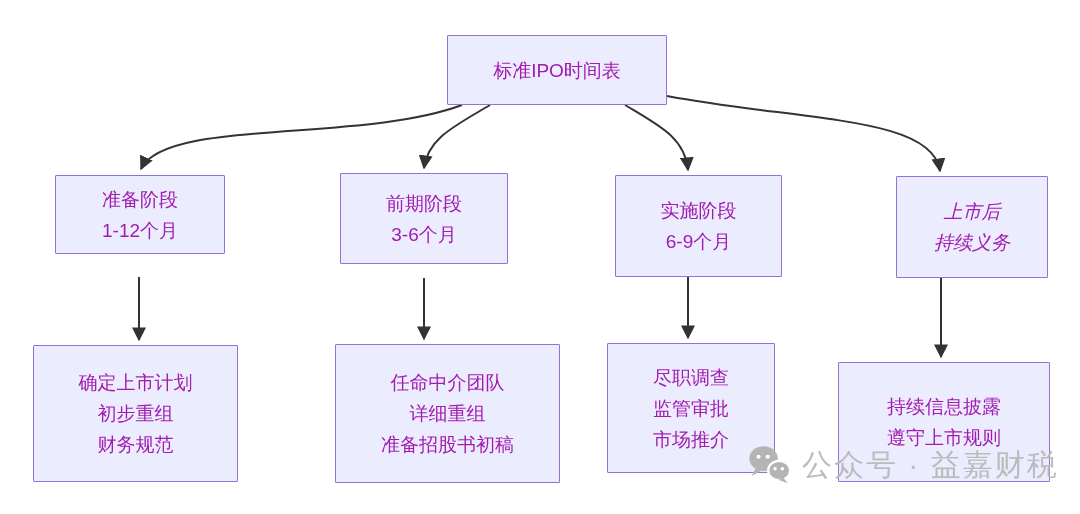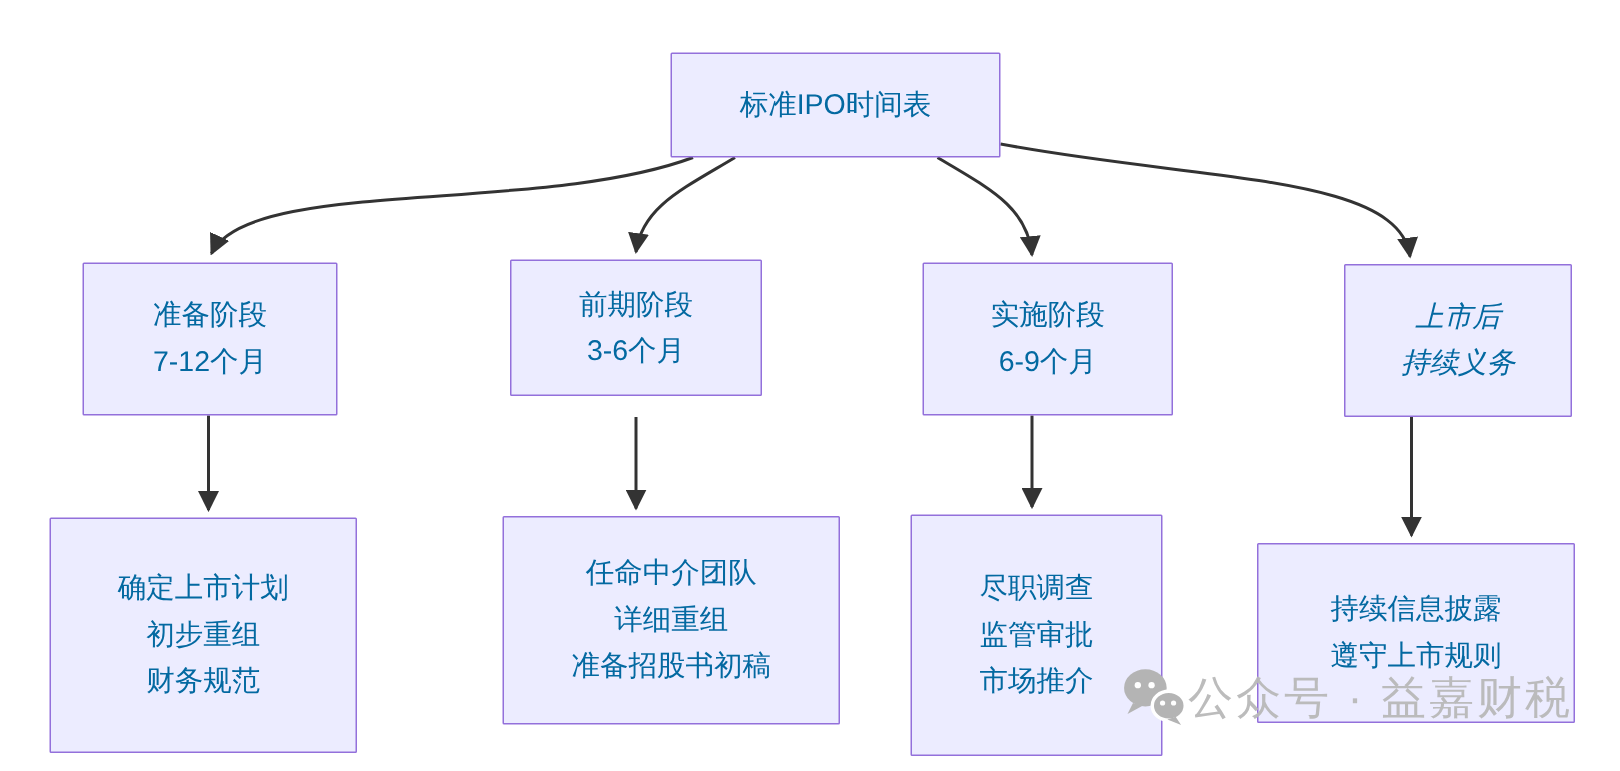--- a/index.html
+++ b/index.html
@@ -14,45 +14,46 @@
   .edges {
     position: absolute;
     left: 0; top: 0;
     width: 1080px; height: 514px;
   }
   .node {
     position: absolute;
     background: #ECECFF;
     border: 1.6px solid #9370DB;
     border-radius: 1px;
-    color: #0369a1;
+    color: #a21caf;
     display: flex;
     flex-direction: column;
     align-items: center;
     justify-content: center;
     text-align: center;
     font-size: 19px;
     line-height: 31px;
     box-sizing: border-box;
   }
   .node-root  { left: 447px; top:  35px; width: 220px; height:  70px; }
-  .node-s1    { left:  55px; top: 175px; width: 170px; height: 102px; }
+  .node-s1    { left:  55px; top: 175px; width: 170px; height: 79px; }
   .node-s2    { left: 340px; top: 173px; width: 168px; height: 91px; }
   .node-s3    { left: 605px; top: 175px; width: 167px; height: 102px; margin-left: 10px; }
   .node-s4    { left: 896px; top: 176px; width: 152px; height: 102px; font-style: italic; }
-  .node-t1    { left:  33px; top: 345px; width: 205px; height: 157px; }
+  .node-t1    { left:  33px; top: 345px; width: 205px; height: 137px; }
   .node-t2    { left: 307px; top: 344px; width: 225px; height: 139px; margin-left: 28px; }
-  .node-t3    { left: 607px; top: 343px; width: 168px; height: 161px; }
+  .node-t3    { left: 607px; top: 343px; width: 168px; height: 130px; }
   .node-t4    { left: 838px; top: 362px; width: 212px; height:  120px; }
   .watermark {
     position: absolute;
     left: 748px;
     top: 444px;
     display: flex;
     align-items: center;
+    gap: 10px;
     z-index: 5;
   }
   .watermark-text {
     color: #b9b9b9;
     font-size: 30px;
     letter-spacing: 2px;
     white-space: nowrap;
     opacity: 0.95;
   }
 </style>
@@ -78,21 +79,21 @@
       <path d="M 941,278 L 941,357" marker-end="url(#arrowhead)"></path>
     </g>
   </svg>
 
   <div class="node node-root">
     <div>标准IPO时间表</div>
   </div>
 
   <div class="node node-s1">
     <div>准备阶段</div>
-    <div>7-12个月</div>
+    <div>1-12个月</div>
   </div>
   <div class="node node-s2">
     <div>前期阶段</div>
     <div>3-6个月</div>
   </div>
   <div class="node node-s3">
     <div>实施阶段</div>
     <div>6-9个月</div>
   </div>
   <div class="node node-s4">

